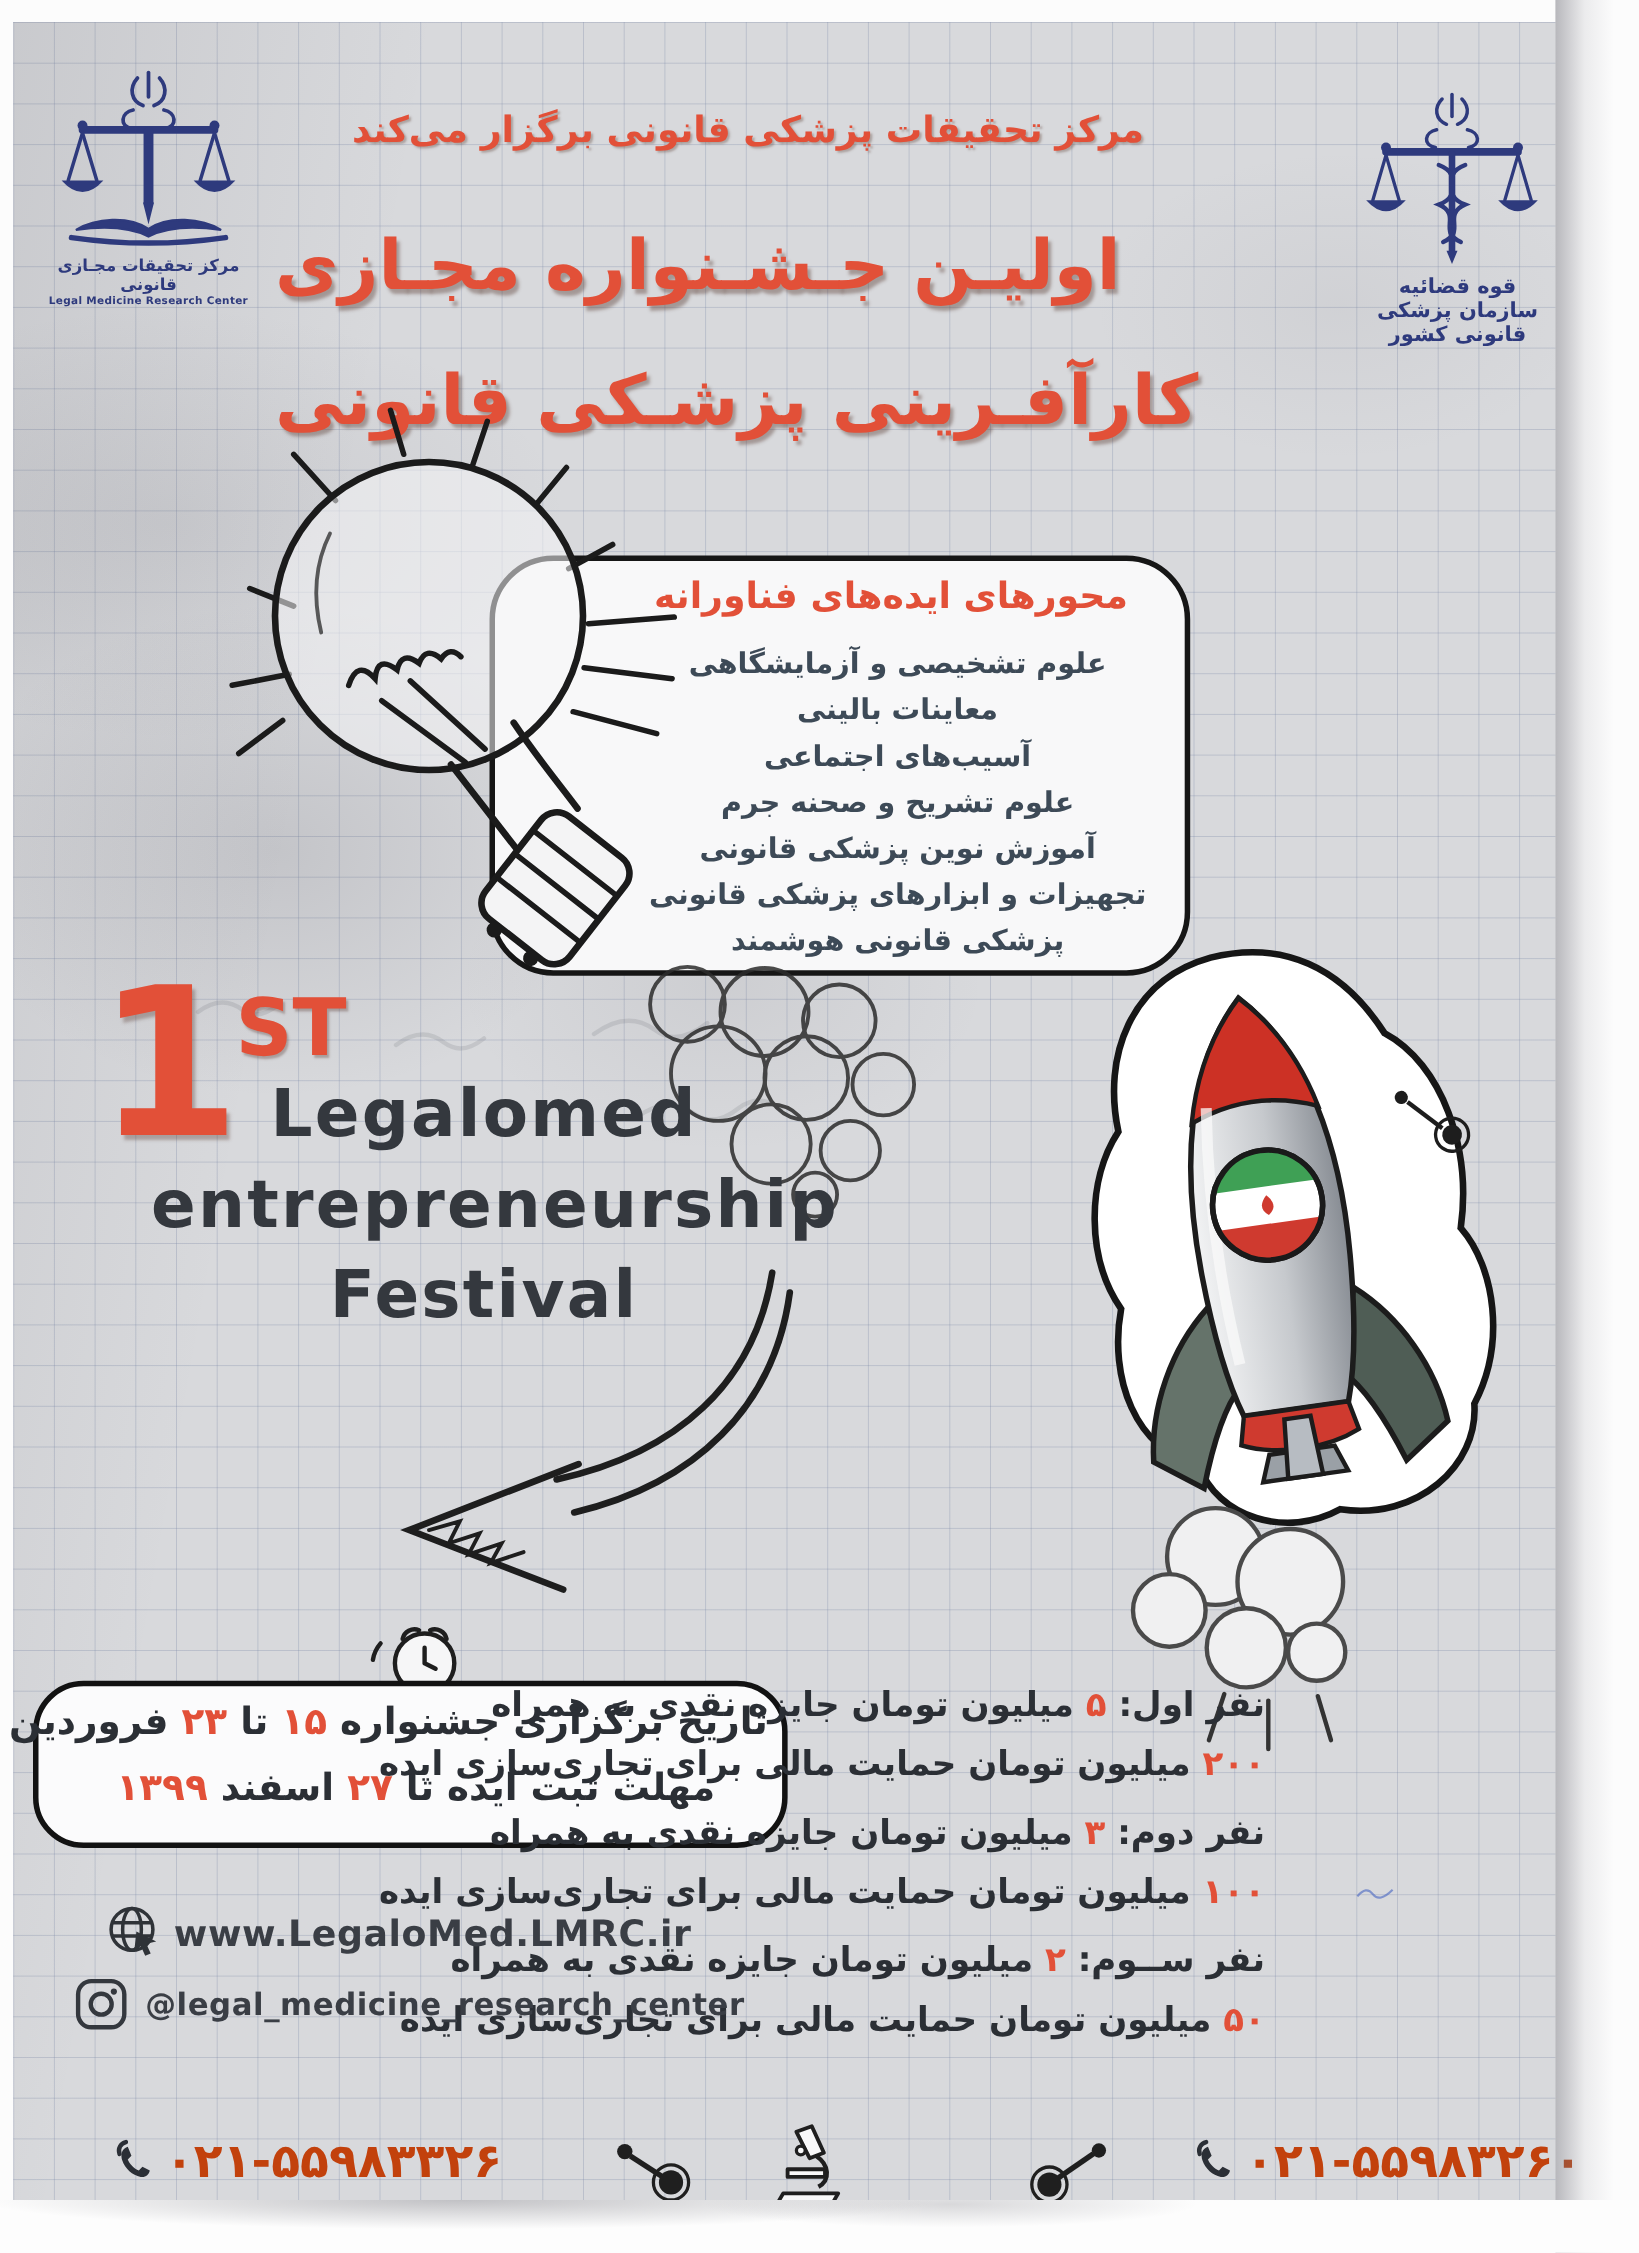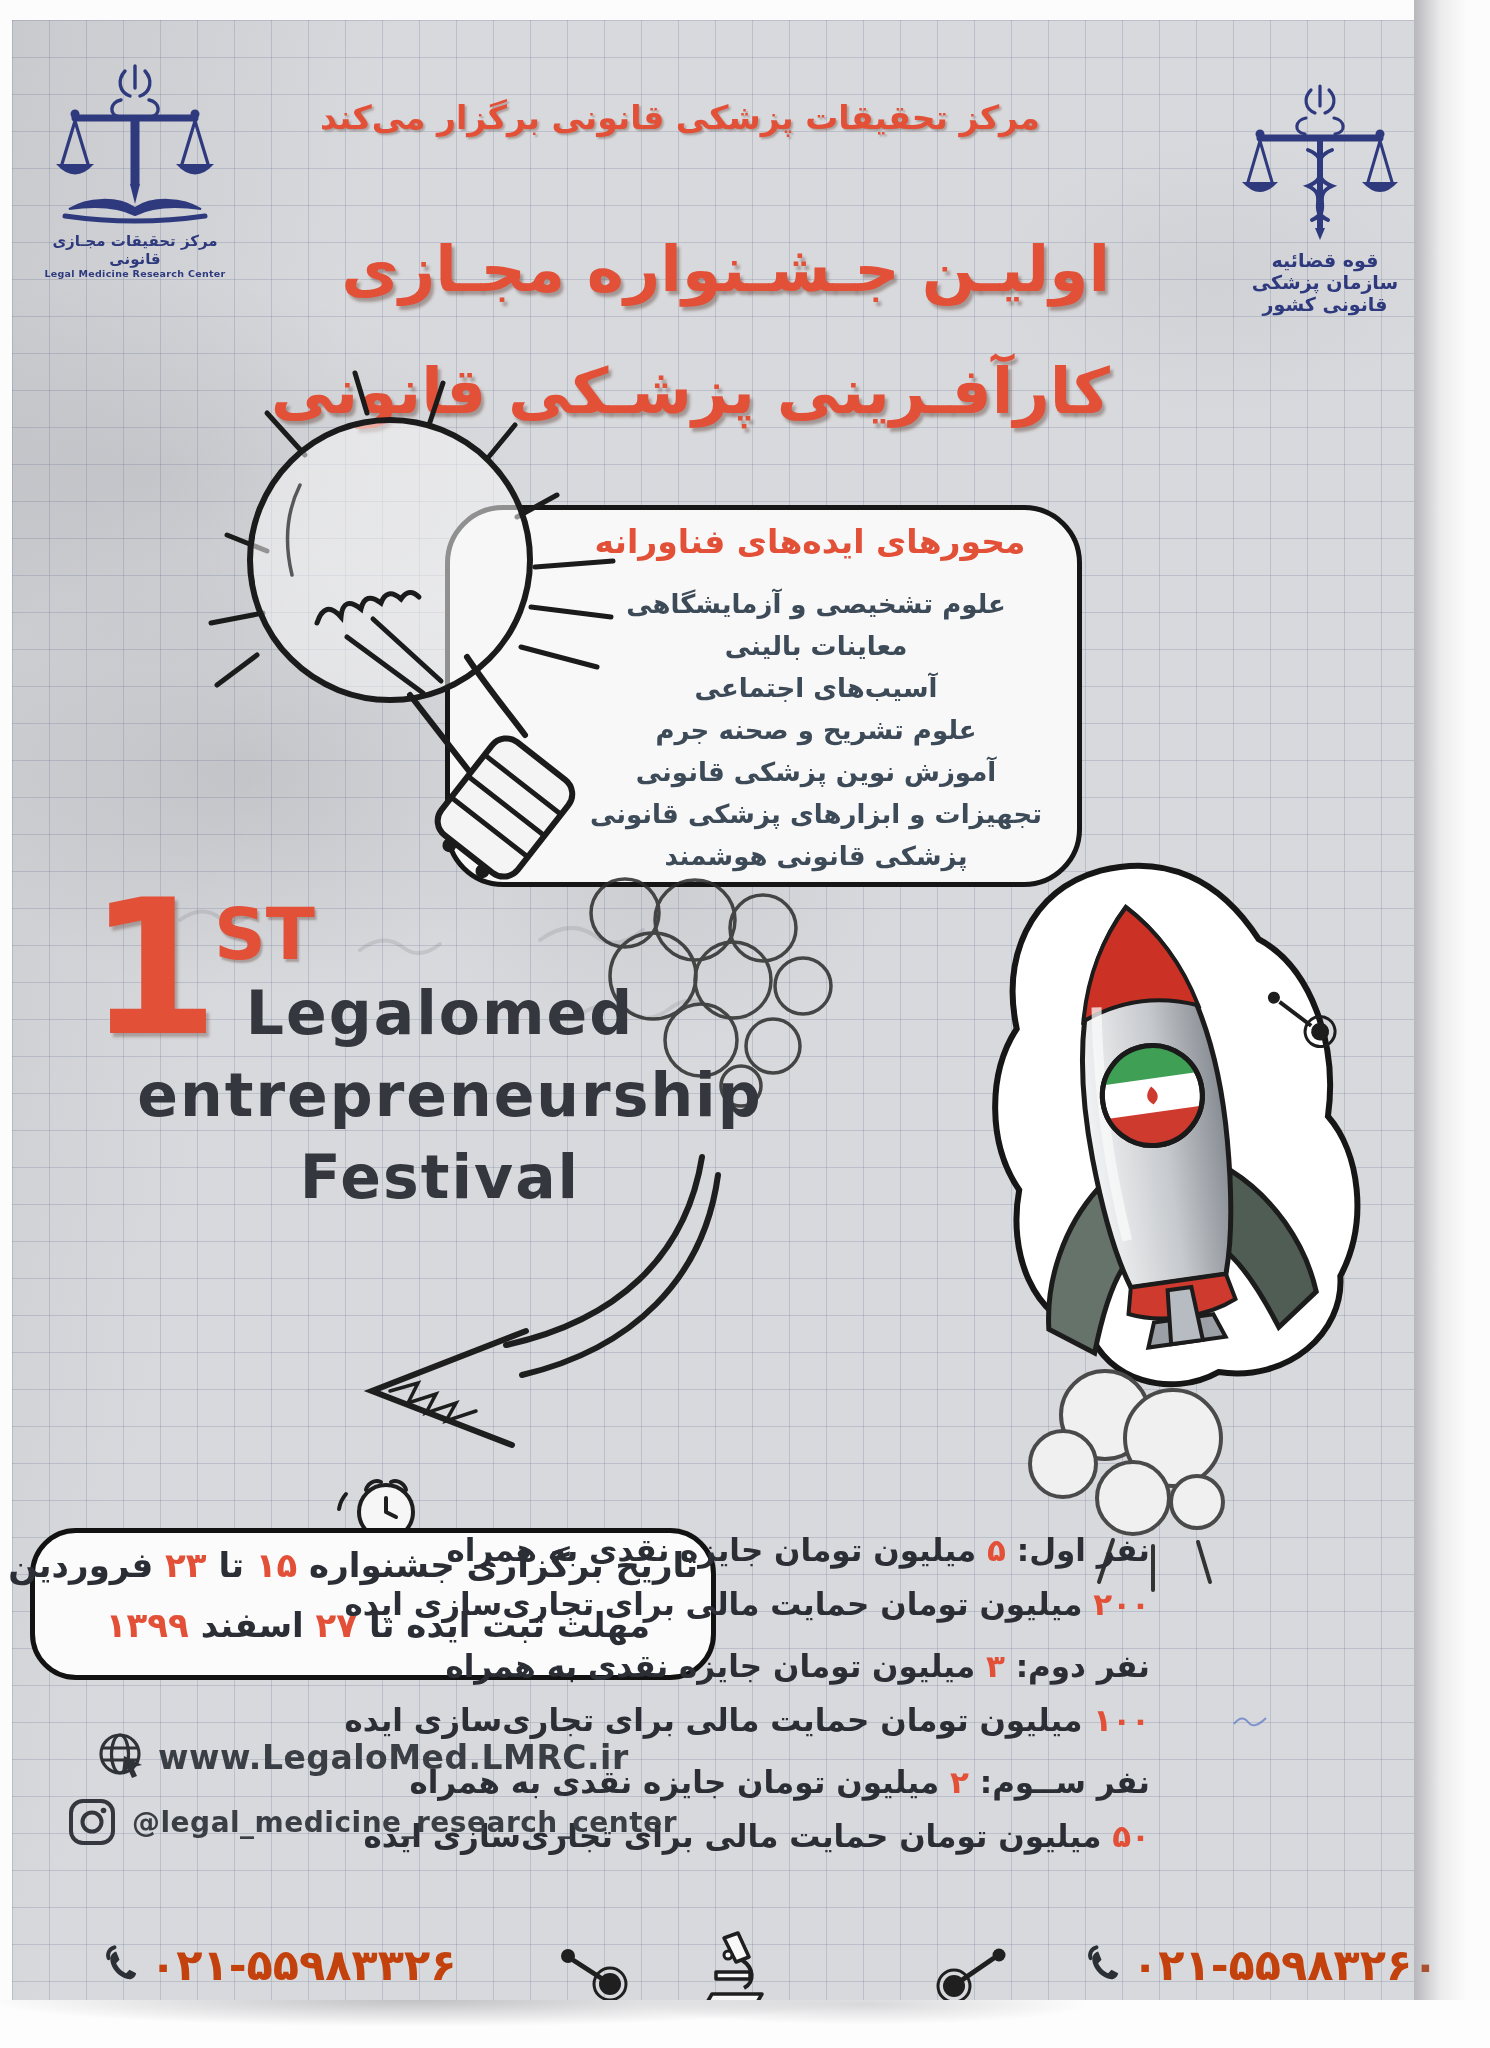--- a/index.html
+++ b/index.html
@@ -23,22 +23,22 @@
   .edge-bottom{position:absolute;left:0;top:2000px;width:1490px;height:48px;background:#fdfdfd;}
   .edge-bottom::before{content:"";position:absolute;inset:0;
     background:
       radial-gradient(620px 38px at 28% 0%, rgba(120,120,128,0.45), rgba(0,0,0,0) 70%),
       radial-gradient(320px 30px at 58% 8%, rgba(130,130,138,0.30), rgba(0,0,0,0) 70%);}
   
   .fa{direction:rtl;font-family:"DejaVu Sans",sans-serif;}
   .pos{position:absolute;}
   .organizer{left:250px;top:98px;width:860px;text-align:center;font-size:33px;font-weight:bold;
     color:var(--accent);text-shadow:2px 2px 2px rgba(90,60,50,0.35);}
-  .bigtitle{left:250px;top:205px;width:860px;text-align:right;font-size:63px;font-weight:bold;
-    color:var(--accent);text-shadow:3px 4px 3px rgba(85,55,45,0.40);margin-top:28px;}
+  .bigtitle{left:250px;top:205px;width:860px;text-align:left;font-size:63px;font-weight:bold;
+    color:var(--accent);text-shadow:3px 4px 3px rgba(85,55,45,0.40);}
   .bigtitle2{top:327px;}
   .logo-cap-fa{font-size:15px;font-weight:bold;color:var(--navy);text-align:center;}
   .logo-cap-en{font-size:9.5px;font-weight:bold;color:var(--navy);text-align:center;letter-spacing:0.3px;}
   .rlogo-cap{font-size:19px;font-weight:bold;color:var(--navy);text-align:center;}
   
   .topics-box{left:445px;top:505px;width:637px;height:382px;background:#f8f8f9;border:5px solid #161616;
     border-radius:58px;box-sizing:border-box;}
   .topics-title{left:560px;top:522px;width:500px;text-align:center;font-size:33px;font-weight:bold;
     color:var(--accent);}
   .topics-list{left:576px;top:583px;width:480px;text-align:center;font-size:26px;font-weight:bold;

